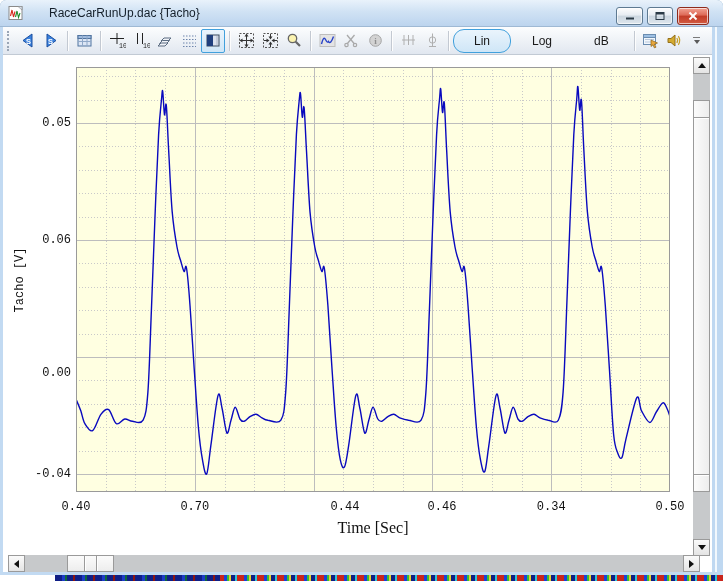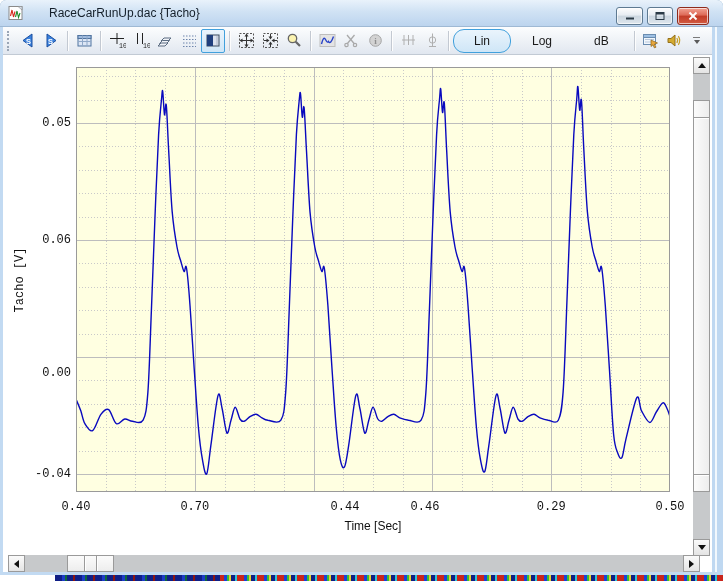--- a/index.html
+++ b/index.html
@@ -35,21 +35,21 @@
   .overflow { margin-left:4px; width:12px; height:22px; display:flex; flex-direction:column; align-items:center; justify-content:center; }
   .overflow .bar { width:7px; border-top:1px solid #7A7A7A; margin-bottom:2px; }
   .overflow .tri { width:0; height:0; border-left:3.5px solid transparent; border-right:3.5px solid transparent; border-top:4px solid #5A5A5A; }
 
   
   .client { position:absolute; left:3px; top:55px; width:709px; height:517px; background:#fff; }
   #plot-svg { position:absolute; left:73px; top:12px; width:594px; height:425px; }
   .ytick { position:absolute; left:8px; width:60px; text-align:right; font-family:"Liberation Mono","DejaVu Sans Mono",monospace; font-size:12px; color:#101010; height:14px; line-height:14px; }
   .xtick { position:absolute; top:445px; transform:translateX(-50%); font-family:"Liberation Mono","DejaVu Sans Mono",monospace; font-size:12px; color:#101010; white-space:nowrap; }
   .ylabel { position:absolute; left:17px; top:225px; transform:translate(-50%,-50%) rotate(-90deg); font-family:"Liberation Mono","DejaVu Sans Mono",monospace; font-size:12px; color:#101010; white-space:nowrap; }
-  .xlabel { position:absolute; left:370px; top:464px; transform:translateX(-50%); font-family:Liberation Sans, sans-serif; font-size:12px; color:#101010; white-space:nowrap; }
+  .xlabel { position:absolute; left:370px; top:464px; transform:translateX(-50%); font-family:Liberation Serif, serif; font-size:16px; color:#101010; white-space:nowrap; }
 
   
   .vscroll { position:absolute; left:690px; top:2px; width:17px; height:499px; background:#C7C9CB; }
   .hscroll { position:absolute; left:5px; top:500px; width:692px; height:17px; background:#C7C9CB; }
   .sb-btn { position:absolute; background:linear-gradient(#FAFAFA,#E4E4E4); border:1px solid #9A9A9A; display:flex; align-items:center; justify-content:center; }
   .vscroll .sb-btn { left:0; width:17px; height:17px; }
   .hscroll .sb-btn { top:0; width:17px; height:17px; }
   .tri-up { width:0;height:0;border-left:4px solid transparent;border-right:4px solid transparent;border-bottom:5px solid #111; }
   .tri-down { width:0;height:0;border-left:4px solid transparent;border-right:4px solid transparent;border-top:5px solid #111; }
   .tri-left { width:0;height:0;border-top:4px solid transparent;border-bottom:4px solid transparent;border-right:5px solid #111; }
@@ -325,22 +325,22 @@
       <div id="yticks">
           <div class="ytick" style="top: 60.9334px;">0.05</div>
           <div class="ytick" style="top: 177.949px;">0.06</div>
           <div class="ytick" style="top: 311px;">0.00</div>
           <div class="ytick" style="top: 411.98px;">-0.04</div>
         </div>
       <div id="xticks">
           <div class="xtick" style="left: 73px;">0.40</div>
           <div class="xtick" style="left: 191.8px;">0.70</div>
           <div class="xtick" style="left: 323px; margin-left: 19px;">0.44</div>
-          <div class="xtick" style="left: 422px;">0.46</div>
-          <div class="xtick" style="left: 548.2px;">0.29</div>
+          <div class="xtick" style="left: 439px;">0.46</div>
+          <div class="xtick" style="left: 548.2px;">0.34</div>
           <div class="xtick" style="left: 667px;">0.50</div>
         </div>
       <div class="ylabel">Tacho [V]</div>
       <div class="xlabel">Time [Sec]</div>
 
       <div class="vscroll">
         <div class="sb-btn" style="top:0;">
             <div class="tri-up"></div>
           </div>
         <div class="vthumb">

